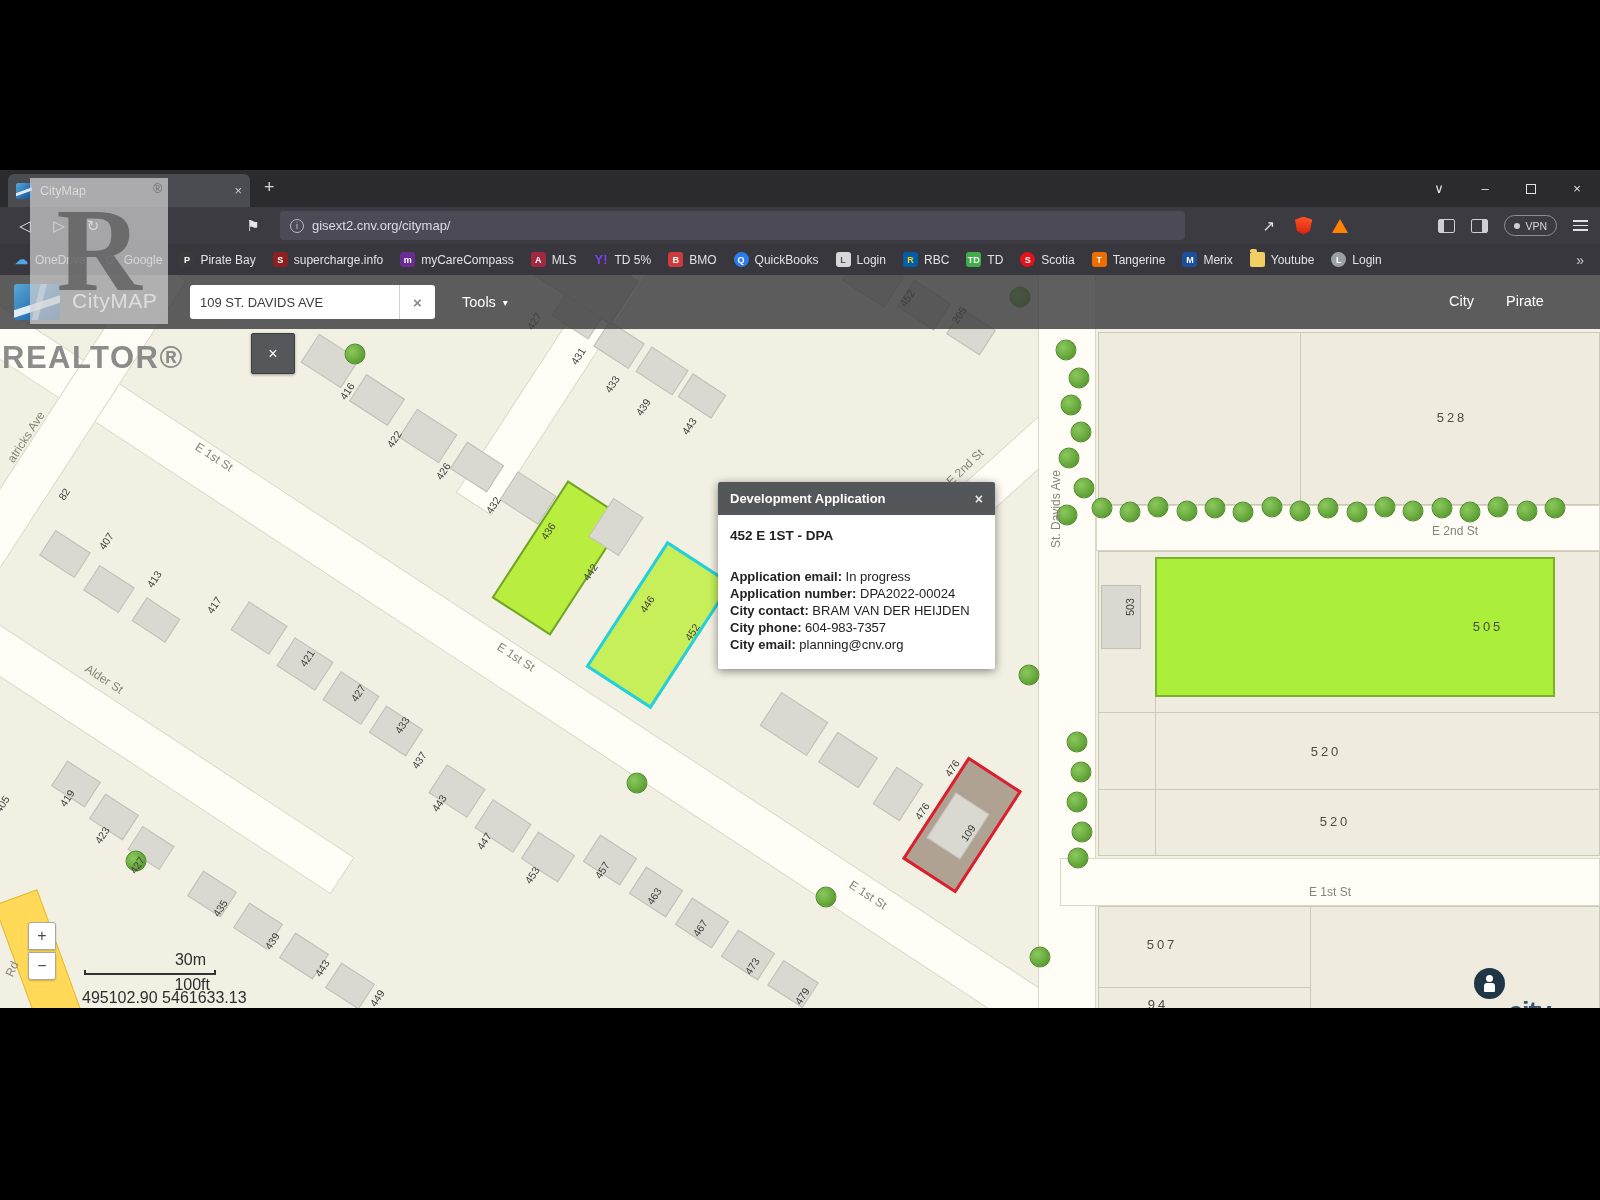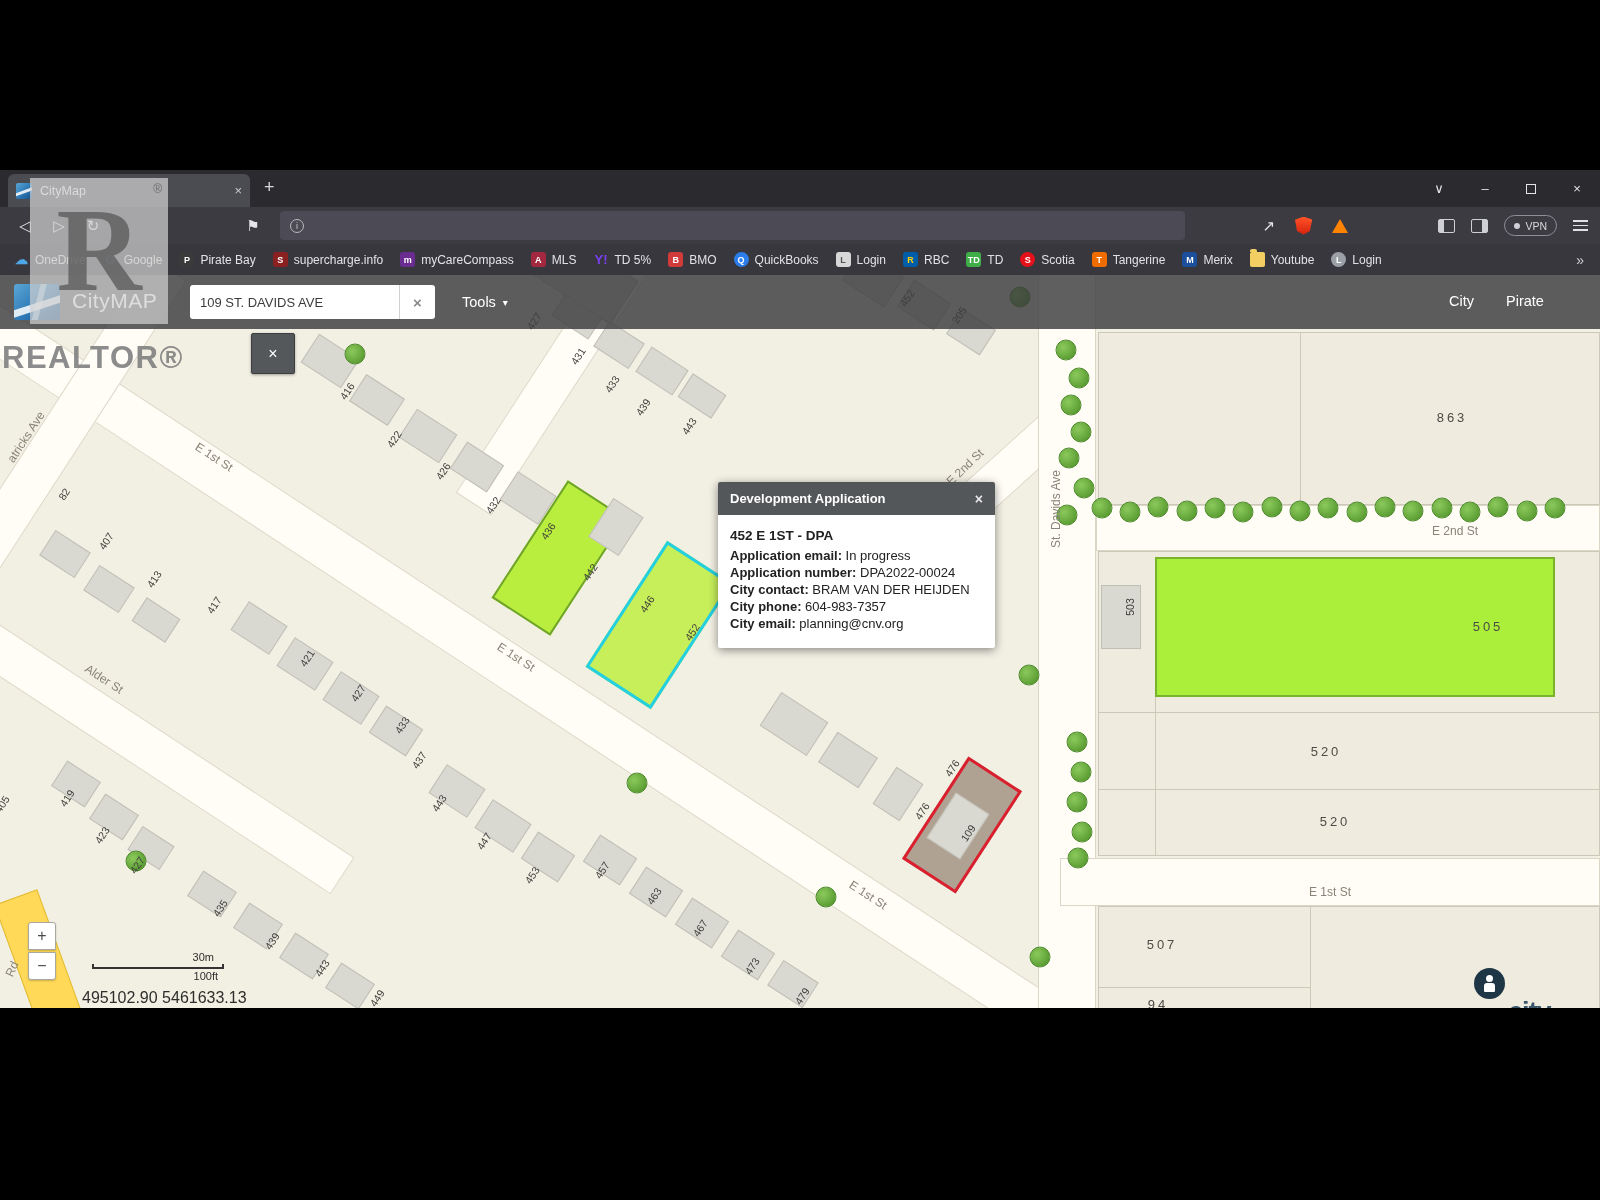--- a/index.html
+++ b/index.html
@@ -73,29 +73,29 @@
   .mlbl{position:absolute;white-space:nowrap;z-index:8;font-size:10.5px;color:#3f3e3b}
   .mlbl.st{font-size:12px;color:#8a8377}
   .mlbl.b{font-size:13px;color:#4c4b45;letter-spacing:3px}
 
   .clearsel{position:absolute;left:251px;top:58px;width:44px;height:41px;background:#55585b;border:1px solid #3c3e40;border-radius:2px;color:#fff;font-size:16px;display:flex;align-items:center;justify-content:center;z-index:30;box-shadow:0 1px 3px rgba(0,0,0,.35)}
 
   .popup{position:absolute;left:718px;top:207px;width:277px;background:#fff;z-index:30;box-shadow:0 2px 10px rgba(0,0,0,.45);border-radius:2px}
   .popup-h{height:33px;background:#54575a;color:#fff;display:flex;align-items:center;padding:0 12px;font-size:13px;font-weight:bold;border-radius:2px 2px 0 0}
   .popup-x{margin-left:auto;font-size:14px;color:#e8e8ea}
   .popup-b{padding:12px 12px 16px;font-size:13px;color:#222;line-height:17px}
-  .popup-t{font-weight:bold;font-size:13.5px;margin-bottom:3px}
+  .popup-t{font-weight:bold;font-size:13.5px;margin-bottom:24px}
   .pline b{font-weight:bold}
 
   .zoom{position:absolute;left:28px;top:647px;z-index:30}
   .zbtn{width:28px;height:28px;background:#fff;border:1px solid #a9a89e;color:#4a4a4a;font-size:16px;display:flex;align-items:center;justify-content:center;box-shadow:0 1px 2px rgba(0,0,0,.2)}
   .zbtn.zi{border-radius:3px 3px 0 0}
   .zbtn.zo{border-radius:0 0 3px 3px;margin-top:2px}
 
-  .scalebar{position:absolute;left:92px;top:676px;width:132px;z-index:30;font-size:11px;color:#2e2e2e}
+  .scalebar{position:absolute;left:84px;top:676px;width:132px;z-index:30;font-size:16px;color:#2e2e2e}
   .sb-m{text-align:right;padding-right:10px}
   .sb-line{height:5px;border-left:2px solid #333;border-right:2px solid #333;border-bottom:2px solid #333;margin:1px 0}
   .sb-ft{text-align:right;padding-right:6px}
   .coords{position:absolute;left:82px;top:714px;font-size:16px;color:#2e2e2e;z-index:30}
 
   .attrib-circle{position:absolute;left:1474px;top:693px;width:31px;height:31px;border-radius:50%;background:#1f3646;z-index:30;display:flex;flex-direction:column;align-items:center;justify-content:center;gap:1px}
   .person-head{width:7px;height:7px;border-radius:50%;background:#fff}
   .person-body{width:11px;height:9px;border-radius:3px 3px 1px 1px;background:#fff}
   .cnv{position:absolute;left:1508px;top:723px;z-index:30;color:#3b566b;line-height:1.05}
   .cnv-city{font-size:27px;font-weight:bold;letter-spacing:-1px;position:relative}
@@ -129,20 +129,21 @@
     </div>
   </div>
 
   <div class="navbar">
     <span class="nav-ic" style="left:8px">◁</span>
     <span class="nav-ic" style="left:42px">▷</span>
     <span class="nav-ic" style="left:76px">↻</span>
     <span class="nav-ic" style="left:236px">⚑</span>
     <div class="urlbar">
       <span class="url-info">i</span>
+      <input value="gisext2.cnv.org/citymap/" style="">
     </div>
     <div class="rowflex" style="right:252px;gap:20px">
       <span style="color:#e6e6ea;font-size:15px">↗</span>
       <span class="brave">
           <span class="badge">2</span>
         </span>
       <span class="tri"></span>
     </div>
     <div class="rowflex" style="right:12px;gap:16px">
       <span class="panel-ic b1"></span>
@@ -425,21 +426,21 @@
       <span class="mlbl" style="left: 220px; top: 633px; transform: translate(-50%, -50%) rotate(-57deg);">435</span>
       <span class="mlbl" style="left: 272px; top: 666px; transform: translate(-50%, -50%) rotate(-57deg);">439</span>
       <span class="mlbl" style="left: 322px; top: 693px; transform: translate(-50%, -50%) rotate(-57deg);">443</span>
       <span class="mlbl" style="left: 377px; top: 723px; transform: translate(-50%, -50%) rotate(-57deg);">449</span>
       <span class="mlbl" style="left: 907px; top: 23px; transform: translate(-50%, -50%) rotate(-57deg);">452</span>
       <span class="mlbl" style="left: 959px; top: 40px; transform: translate(-50%, -50%) rotate(-57deg);">205</span>
       <span class="mlbl" style="left: 952px; top: 493px; transform: translate(-50%, -50%) rotate(-57deg);">476</span>
       <span class="mlbl" style="left: 922px; top: 536px; transform: translate(-50%, -50%) rotate(-57deg);">476</span>
       <span class="mlbl" style="left: 968px; top: 558px; transform: translate(-50%, -50%) rotate(-57deg);">109</span>
       <span class="mlbl" style="left: 1130px; top: 332px; transform: translate(-50%, -50%) rotate(-90deg);">503</span>
-      <span class="mlbl b" style="left: 1452px; top: 142px; transform: translate(-50%, -50%) rotate(0deg);">863</span>
+      <span class="mlbl b" style="left: 1452px; top: 142px; transform: translate(-50%, -50%) rotate(0deg);">528</span>
       <span class="mlbl b" style="left: 1488px; top: 351px; transform: translate(-50%, -50%) rotate(0deg);">505</span>
       <span class="mlbl b" style="left: 1326px; top: 476px; transform: translate(-50%, -50%) rotate(0deg);">520</span>
       <span class="mlbl b" style="left: 1335px; top: 546px; transform: translate(-50%, -50%) rotate(0deg);">520</span>
       <span class="mlbl b" style="left: 1162px; top: 669px; transform: translate(-50%, -50%) rotate(0deg);">507</span>
       <span class="mlbl b" style="left: 1158px; top: 729px; transform: translate(-50%, -50%) rotate(0deg);">94</span>
       <div class="appbar">
       <span class="logo"></span>
       <span class="brand">CityMAP</span>
       <div class="searchbox">
         <input value="109 ST. DAVIDS AVE" style="">

